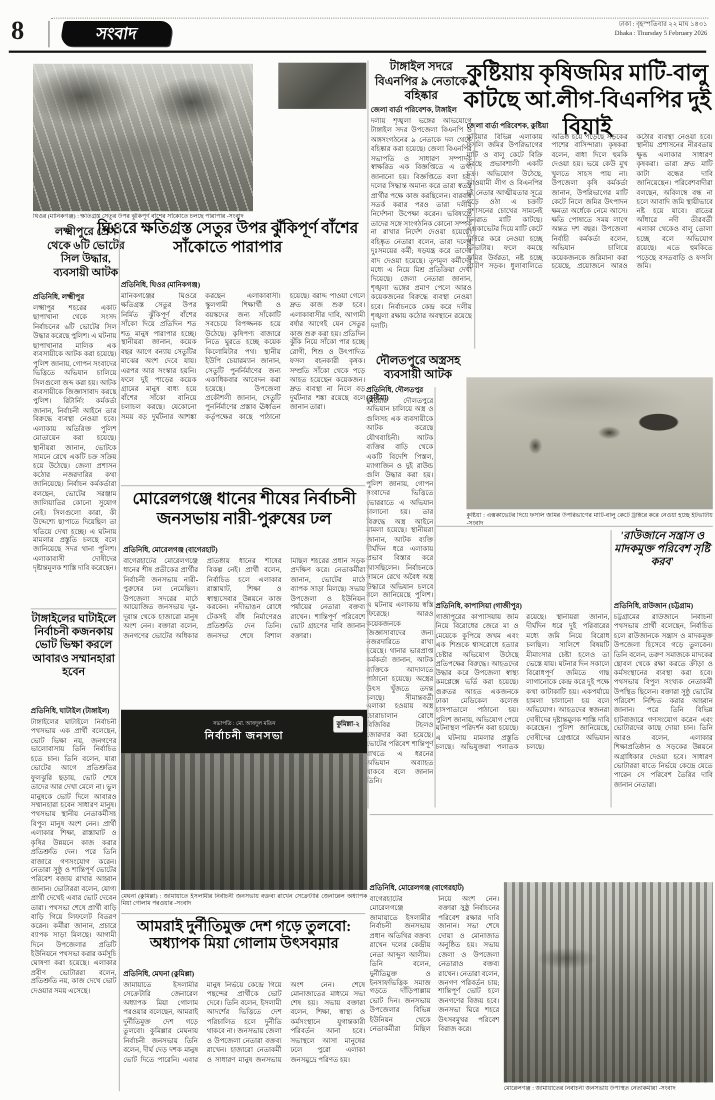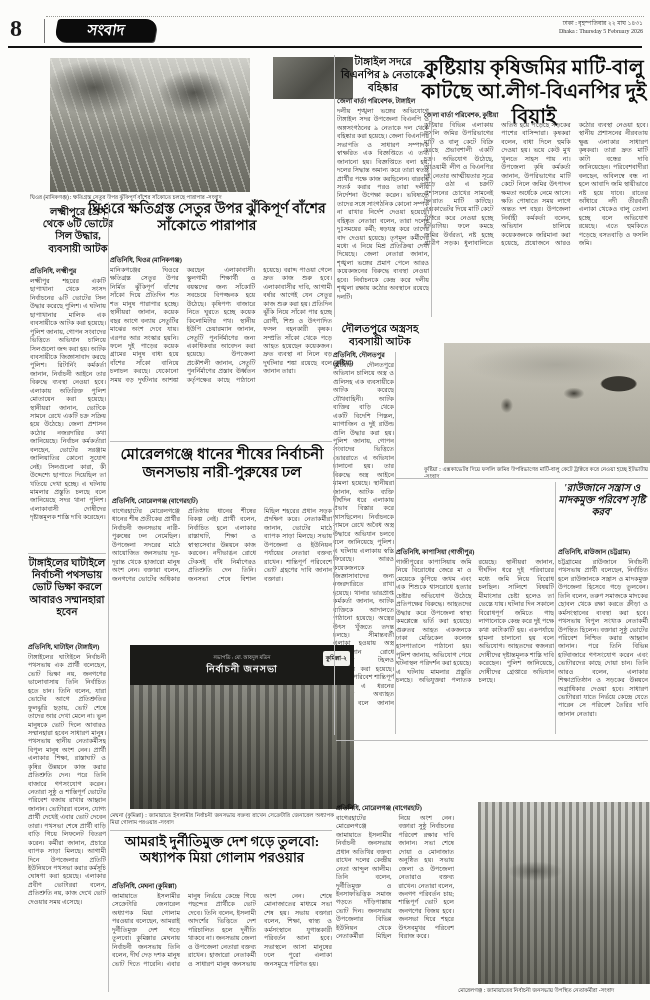--- a/index.html
+++ b/index.html
@@ -7,21 +7,21 @@
         font-family:"Liberation Serif","DejaVu Serif",serif;color:#1a1a1a;overflow:hidden;}
   .abs{position:absolute;}
   .rule{background:#111;}
   .thinrule{background:#bbb;}
   .headline{font-weight:bold;text-align:center;color:#0d0d0d;line-height:1.22;}
   .byline{font-weight:bold;font-size:6.5px;color:#0d0d0d;line-height:1.2;}
   .body-text{font-size:6.3px;line-height:1.34;text-align:justify;color:#1e1e1e;overflow:hidden;}
   .cols-2{column-count:2;column-gap:7px;}
   .cols-3{column-count:3;column-gap:8px;}
   .caption{font-size:5.5px;line-height:1.25;color:#222;text-align:justify;overflow:hidden;}
-  .photo{overflow:hidden;margin-left:20px;}
+  .photo{overflow:hidden;}
   .logo-box{background:#0c0c0c;color:#fff;display:flex;align-items:center;justify-content:center;
             font-weight:bold;font-size:15px;transform:skewX(-10deg);border-radius:3px 12px 3px 12px;
             box-shadow:1px 1px 0 #444;}
   .dateline{font-size:6px;line-height:1.4;color:#333;text-align:right;}
   .photo-bridge{background:
       radial-gradient(70px 40px at 22% 22%, rgba(70,70,64,.85) 0%, transparent 68%),
       radial-gradient(55px 34px at 72% 26%, rgba(60,60,55,.8) 0%, transparent 66%),
       radial-gradient(90px 26px at 50% 60%, rgba(120,120,112,.55) 0%, transparent 70%),
       repeating-linear-gradient(72deg, transparent 0 7px, rgba(238,238,230,.38) 7px 8.5px),
       linear-gradient(180deg,#cfcfc9 0%,#b9b9b2 20%,#98988f 45%,#7d7d75 68%,#68685f 100%);}
@@ -107,32 +107,32 @@
 
   <div class="abs thinrule" style="left:396px;top:478px;width:252px;height:1px;"></div>
   <div class="abs byline" style="left:396px;top:548px;width:158px;">প্রতিনিধি, কাপাসিয়া (গাজীপুর)</div>
   <div class="abs body-text cols-2" style="left:396px;top:558px;width:158px;height:176px;">গাজীপুরের কাপাসিয়ায় জমি নিয়ে বিরোধের জেরে মা ও মেয়েকে কুপিয়ে জখম এবং এক শিশুকে শ্বাসরোধে হত্যার চেষ্টার অভিযোগ উঠেছে প্রতিপক্ষের বিরুদ্ধে। আহতদের উদ্ধার করে উপজেলা স্বাস্থ্য কমপ্লেক্সে ভর্তি করা হয়েছে। গুরুতর আহত একজনকে ঢাকা মেডিকেল কলেজ হাসপাতালে পাঠানো হয়। পুলিশ জানায়, অভিযোগ পেয়ে ঘটনাস্থল পরিদর্শন করা হয়েছে। এ ঘটনায় মামলার প্রস্তুতি চলছে। অভিযুক্তরা পলাতক রয়েছে। স্থানীয়রা জানান, দীর্ঘদিন ধরে দুই পরিবারের মধ্যে জমি নিয়ে বিরোধ চলছিল। সালিশে বিষয়টি মীমাংসার চেষ্টা হলেও তা ভেস্তে যায়। ঘটনার দিন সকালে বিরোধপূর্ণ জমিতে গাছ লাগানোকে কেন্দ্র করে দুই পক্ষে কথা কাটাকাটি হয়। একপর্যায়ে হামলা চালানো হয় বলে অভিযোগ। আহতদের স্বজনরা দোষীদের দৃষ্টান্তমূলক শাস্তি দাবি করেছেন। পুলিশ জানিয়েছে, দোষীদের গ্রেপ্তারে অভিযান চলছে।</div>
 
   <div class="abs headline" style="left:556px;top:482px;width:92px;height:62px;font-size:10px;font-style:italic;">'রাউজানে সন্ত্রাস ও মাদকমুক্ত পরিবেশ সৃষ্টি করব'</div>
   <div class="abs byline" style="left:558px;top:548px;width:90px;">প্রতিনিধি, রাউজান (চট্টগ্রাম)</div>
   <div class="abs body-text" style="left:558px;top:558px;width:90px;height:176px;">চট্টগ্রামের রাউজানে নির্বাচনী পথসভায় প্রার্থী বলেছেন, নির্বাচিত হলে রাউজানকে সন্ত্রাস ও মাদকমুক্ত উপজেলা হিসেবে গড়ে তুলবেন। তিনি বলেন, তরুণ সমাজকে মাদকের ছোবল থেকে রক্ষা করতে ক্রীড়া ও কর্মসংস্থানের ব্যবস্থা করা হবে। পথসভায় বিপুল সংখ্যক নেতাকর্মী উপস্থিত ছিলেন। বক্তারা সুষ্ঠু ভোটের পরিবেশ নিশ্চিত করার আহ্বান জানান। পরে তিনি বিভিন্ন হাটবাজারে গণসংযোগ করেন এবং ভোটারদের কাছে দোয়া চান। তিনি আরও বলেন, এলাকার শিক্ষাপ্রতিষ্ঠান ও সড়কের উন্নয়নে অগ্রাধিকার দেওয়া হবে। সাধারণ ভোটাররা যাতে নির্ভয়ে কেন্দ্রে যেতে পারেন সে পরিবেশ তৈরির দাবি জানান নেতারা।</div>
 
   <div class="abs thinrule" style="left:28px;top:553px;width:78px;height:1px;"></div>
-  <div class="abs headline" style="left:28px;top:557px;width:78px;height:82px;font-size:10px;">টাঙ্গাইলের ঘাটাইলে নির্বাচনী পথসভায় ভোট ভিক্ষা করলে আবারও সম্মানহারা হবেন</div>
+  <div class="abs headline" style="left:28px;top:557px;width:78px;height:82px;font-size:10px;">টাঙ্গাইলের ঘাটাইলে নির্বাচনী কজনকায় ভোট ভিক্ষা করলে আবারও সম্মানহারা হবেন</div>
   <div class="abs byline" style="left:28px;top:643px;width:78px;">প্রতিনিধি, ঘাটাইল (টাঙ্গাইল)</div>
   <div class="abs body-text" style="left:28px;top:653px;width:78px;height:340px;">টাঙ্গাইলের ঘাটাইলে নির্বাচনী পথসভায় এক প্রার্থী বলেছেন, ভোট ভিক্ষা নয়, জনগণের ভালোবাসায় তিনি নির্বাচিত হতে চান। তিনি বলেন, যারা ভোটের আগে প্রতিশ্রুতির ফুলঝুরি ছড়ায়, ভোট শেষে তাদের আর দেখা মেলে না। ভুল মানুষকে ভোট দিলে আবারও সম্মানহারা হবেন সাধারণ মানুষ। পথসভায় স্থানীয় নেতাকর্মীসহ বিপুল মানুষ অংশ নেন। প্রার্থী এলাকার শিক্ষা, রাস্তাঘাট ও কৃষির উন্নয়নে কাজ করার প্রতিশ্রুতি দেন। পরে তিনি বাজারে গণসংযোগ করেন। নেতারা সুষ্ঠু ও শান্তিপূর্ণ ভোটের পরিবেশ বজায় রাখার আহ্বান জানান। ভোটাররা বলেন, যোগ্য প্রার্থী দেখেই এবার ভোট দেবেন তারা। পথসভা শেষে প্রার্থী বাড়ি বাড়ি গিয়ে লিফলেট বিতরণ করেন। কর্মীরা জানান, প্রচারে ব্যাপক সাড়া মিলছে। আগামী দিনে উপজেলার প্রতিটি ইউনিয়নে পথসভা করার কর্মসূচি ঘোষণা করা হয়েছে। এলাকার প্রবীণ ভোটাররা বলেন, প্রতিশ্রুতি নয়, কাজ দেখে ভোট দেওয়ার সময় এসেছে।</div>
 
   <div class="abs thinrule" style="left:336px;top:740px;width:312px;height:1px;"></div>
   <div class="abs byline" style="left:336px;top:804px;width:118px;">প্রতিনিধি, মোরেলগঞ্জ (বাগেরহাট)</div>
   <div class="abs body-text cols-2" style="left:336px;top:814px;width:118px;height:178px;">বাগেরহাটের মোরেলগঞ্জে জামায়াতে ইসলামীর নির্বাচনী জনসভায় প্রধান অতিথির বক্তব্য রাখেন দলের কেন্দ্রীয় নেতা আব্দুল আলীম। তিনি বলেন, দুর্নীতিমুক্ত ও ইনসাফভিত্তিক সমাজ গড়তে দাঁড়িপাল্লায় ভোট দিন। জনসভায় উপজেলার বিভিন্ন ইউনিয়ন থেকে নেতাকর্মীরা মিছিল নিয়ে অংশ নেন। বক্তারা সুষ্ঠু নির্বাচনের পরিবেশ রক্ষার দাবি জানান। সভা শেষে দোয়া ও মোনাজাত অনুষ্ঠিত হয়। সভায় জেলা ও উপজেলা নেতারাও বক্তব্য রাখেন। নেতারা বলেন, জনগণ পরিবর্তন চায়; শান্তিপূর্ণ ভোট হলে জনগণের বিজয় হবে। জনসভা ঘিরে শহরে উৎসবমুখর পরিবেশ বিরাজ করে।</div>
   <div class="abs photo photo-crowd" style="left:458px;top:802px;width:190px;height:182px;"></div>
   <div class="abs caption" style="left:458px;top:987px;width:190px;height:9px;">মোরেলগঞ্জ : জামায়াতের নির্বাচনী জনসভায় উপস্থিত নেতাকর্মীরা -সংবাদ</div>
 
   <div class="abs thinrule" style="left:110px;top:830px;width:222px;height:1px;"></div>
-  <div class="abs headline" style="left:112px;top:834px;width:220px;height:44px;font-size:13.5px;">আমরাই দুর্নীতিমুক্ত দেশ গড়ে তুলবো: অধ্যাপক মিয়া গোলাম পরওয়ার</div>
+  <div class="abs headline" style="left:112px;top:834px;width:220px;height:44px;font-size:13.5px;">আমরাই দুর্নীতিমুক্ত দেশ গড়ে তুলবো: অধ্যাপক মিয়া গোলাম উৎসবম়ার</div>
   <div class="abs byline" style="left:112px;top:882px;width:220px;">প্রতিনিধি, মেঘনা (কুমিল্লা)</div>
   <div class="abs body-text cols-3" style="left:112px;top:892px;width:220px;height:102px;">জামায়াতে ইসলামীর সেক্রেটারি জেনারেল অধ্যাপক মিয়া গোলাম পরওয়ার বলেছেন, আমরাই দুর্নীতিমুক্ত দেশ গড়ে তুলবো। কুমিল্লার মেঘনায় নির্বাচনী জনসভায় তিনি বলেন, দীর্ঘ দেড় দশক মানুষ ভোট দিতে পারেনি। এবার মানুষ নির্ভয়ে কেন্দ্রে গিয়ে পছন্দের প্রার্থীকে ভোট দেবে। তিনি বলেন, ইসলামী আদর্শের ভিত্তিতে দেশ পরিচালিত হলে দুর্নীতি থাকবে না। জনসভায় জেলা ও উপজেলা নেতারা বক্তব্য রাখেন। হাজারো নেতাকর্মী ও সাধারণ মানুষ জনসভায় অংশ নেন। শেষে মোনাজাতের মাধ্যমে সভা শেষ হয়। সভায় বক্তারা বলেন, শিক্ষা, স্বাস্থ্য ও কর্মসংস্থানে যুগান্তকারী পরিবর্তন আনা হবে। সভাস্থলে আসা মানুষের ঢলে পুরো এলাকা জনসমুদ্রে পরিণত হয়।</div>
 
   <div class="abs thinrule" style="left:108px;top:202px;width:1px;height:790px;"></div>
   <div class="abs thinrule" style="left:334px;top:55px;width:1px;height:262px;"></div>
   <div class="abs thinrule" style="left:334px;top:445px;width:1px;height:290px;"></div>
   <div class="abs thinrule" style="left:431px;top:112px;width:1px;height:205px;"></div>
   <div class="abs thinrule" style="left:395px;top:352px;width:1px;height:382px;"></div>
   <div class="abs thinrule" style="left:555px;top:482px;width:1px;height:252px;"></div>
 

